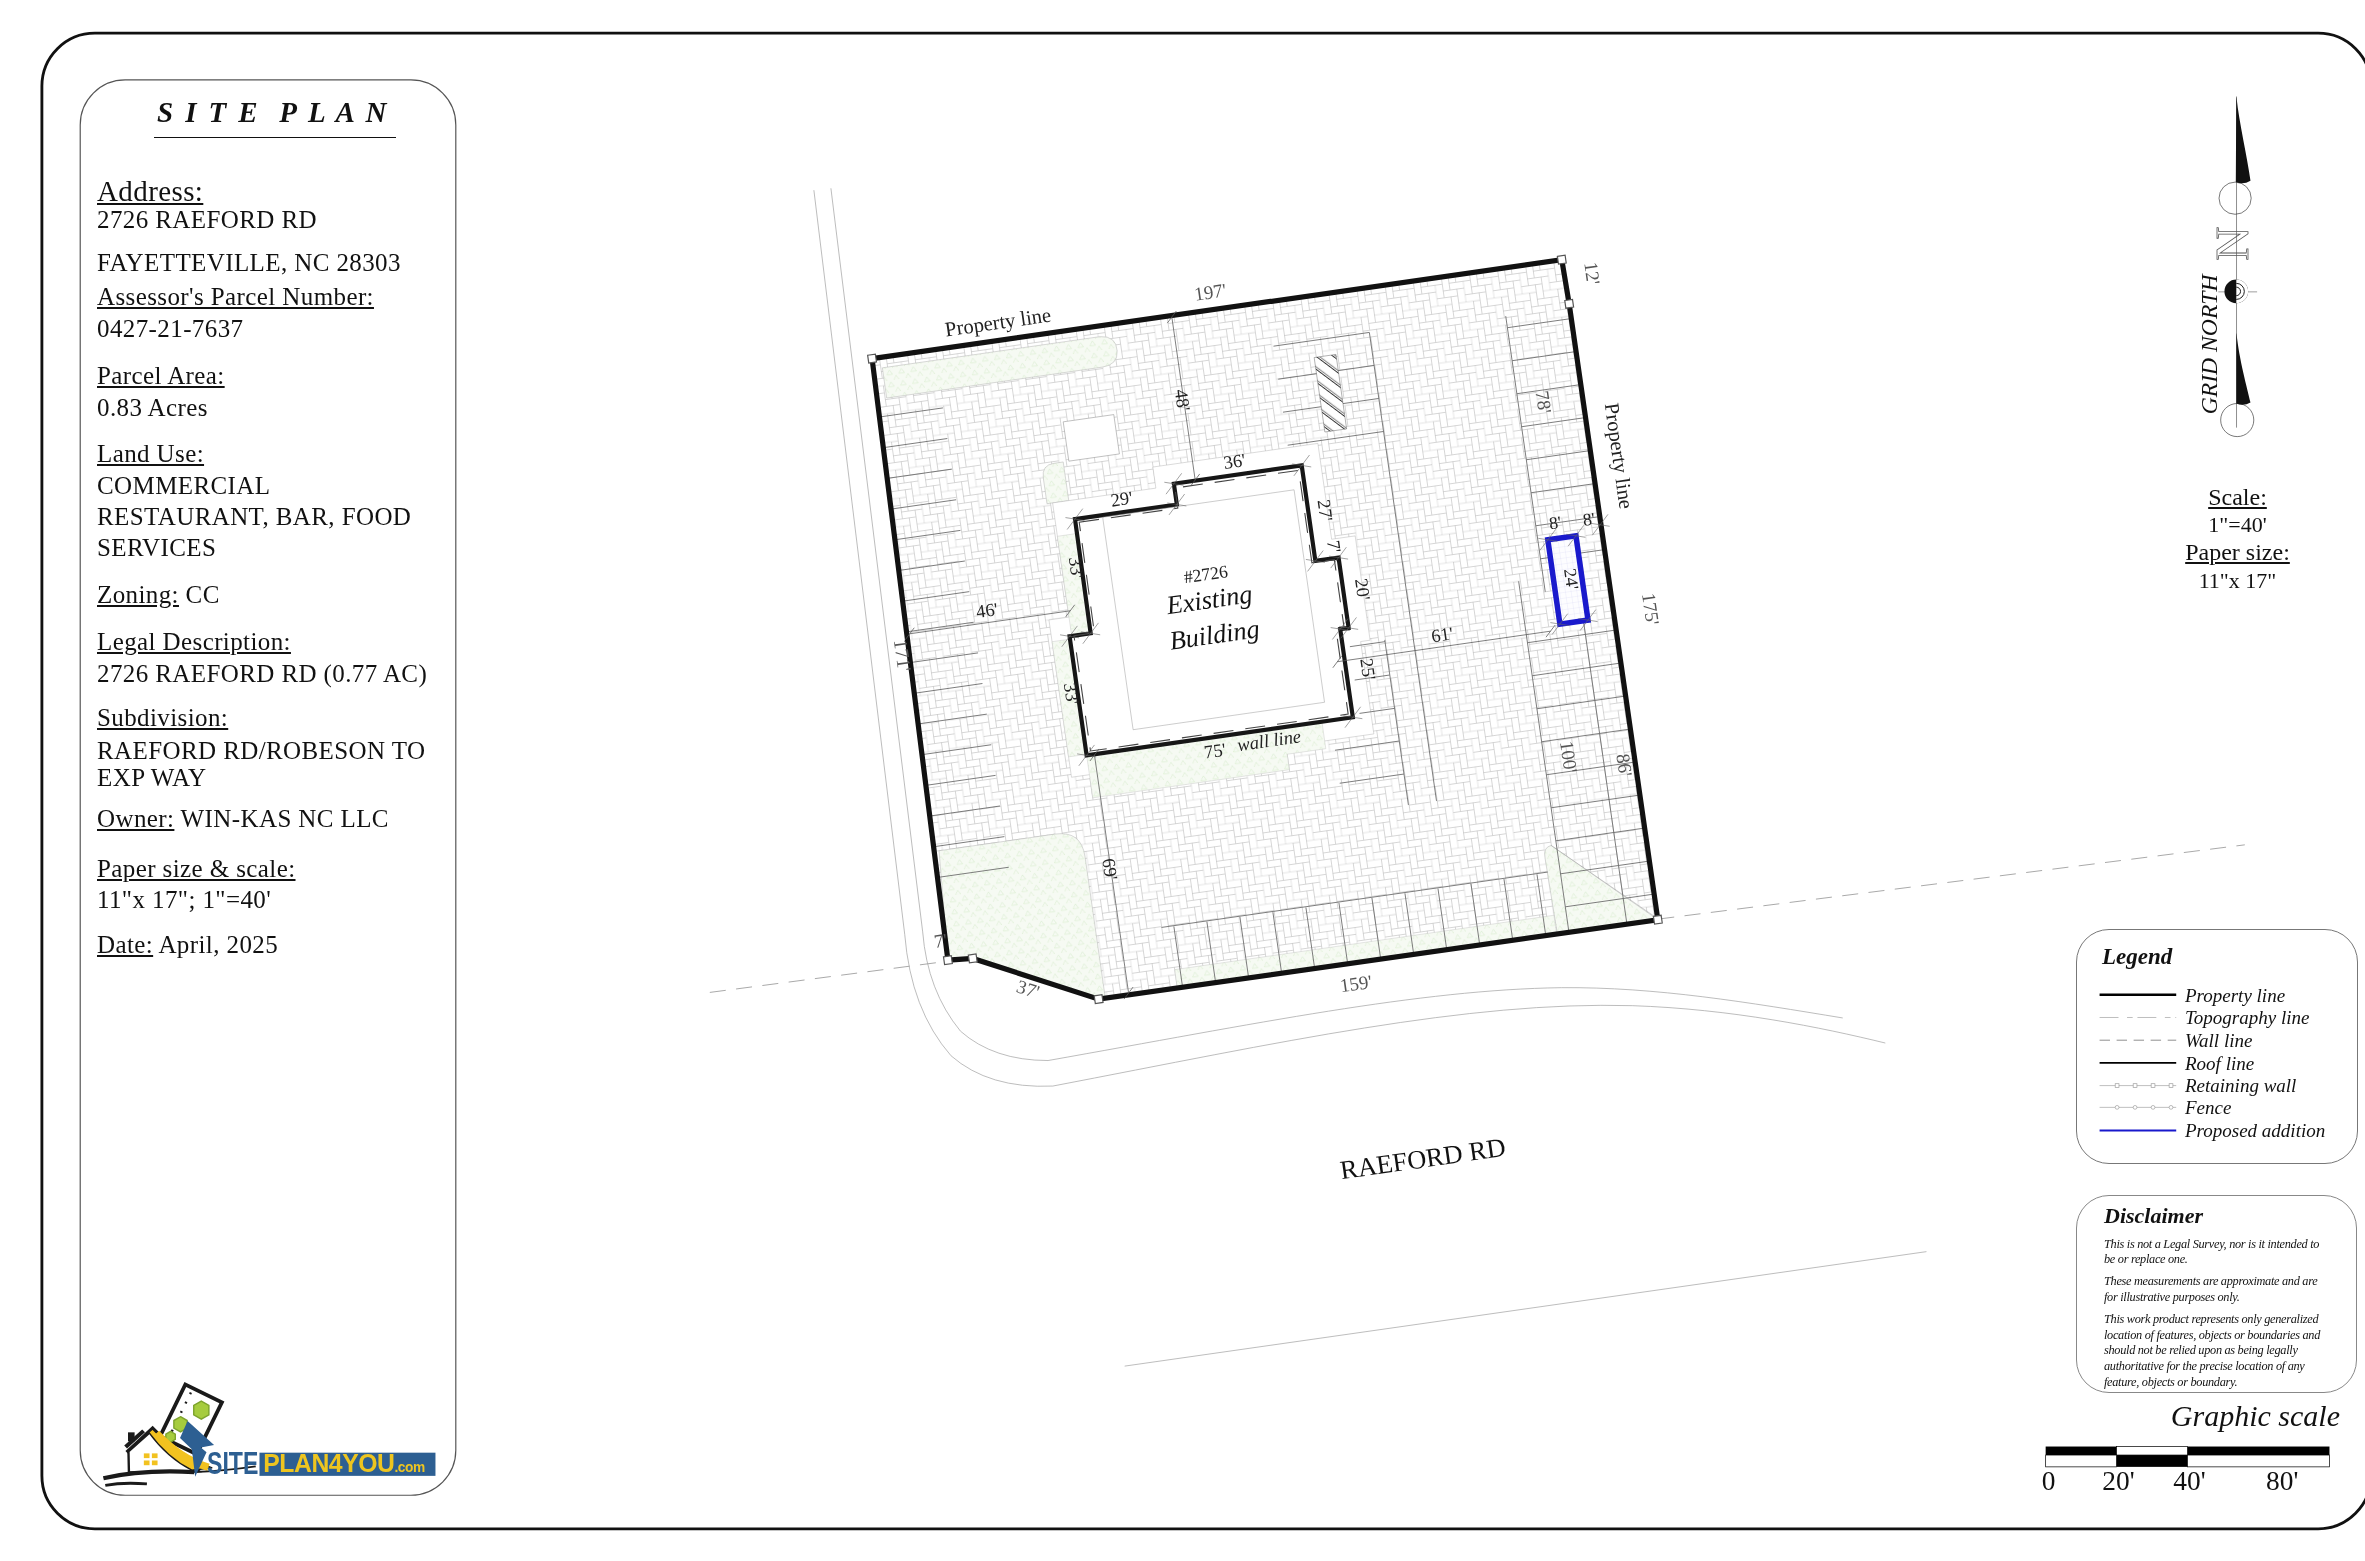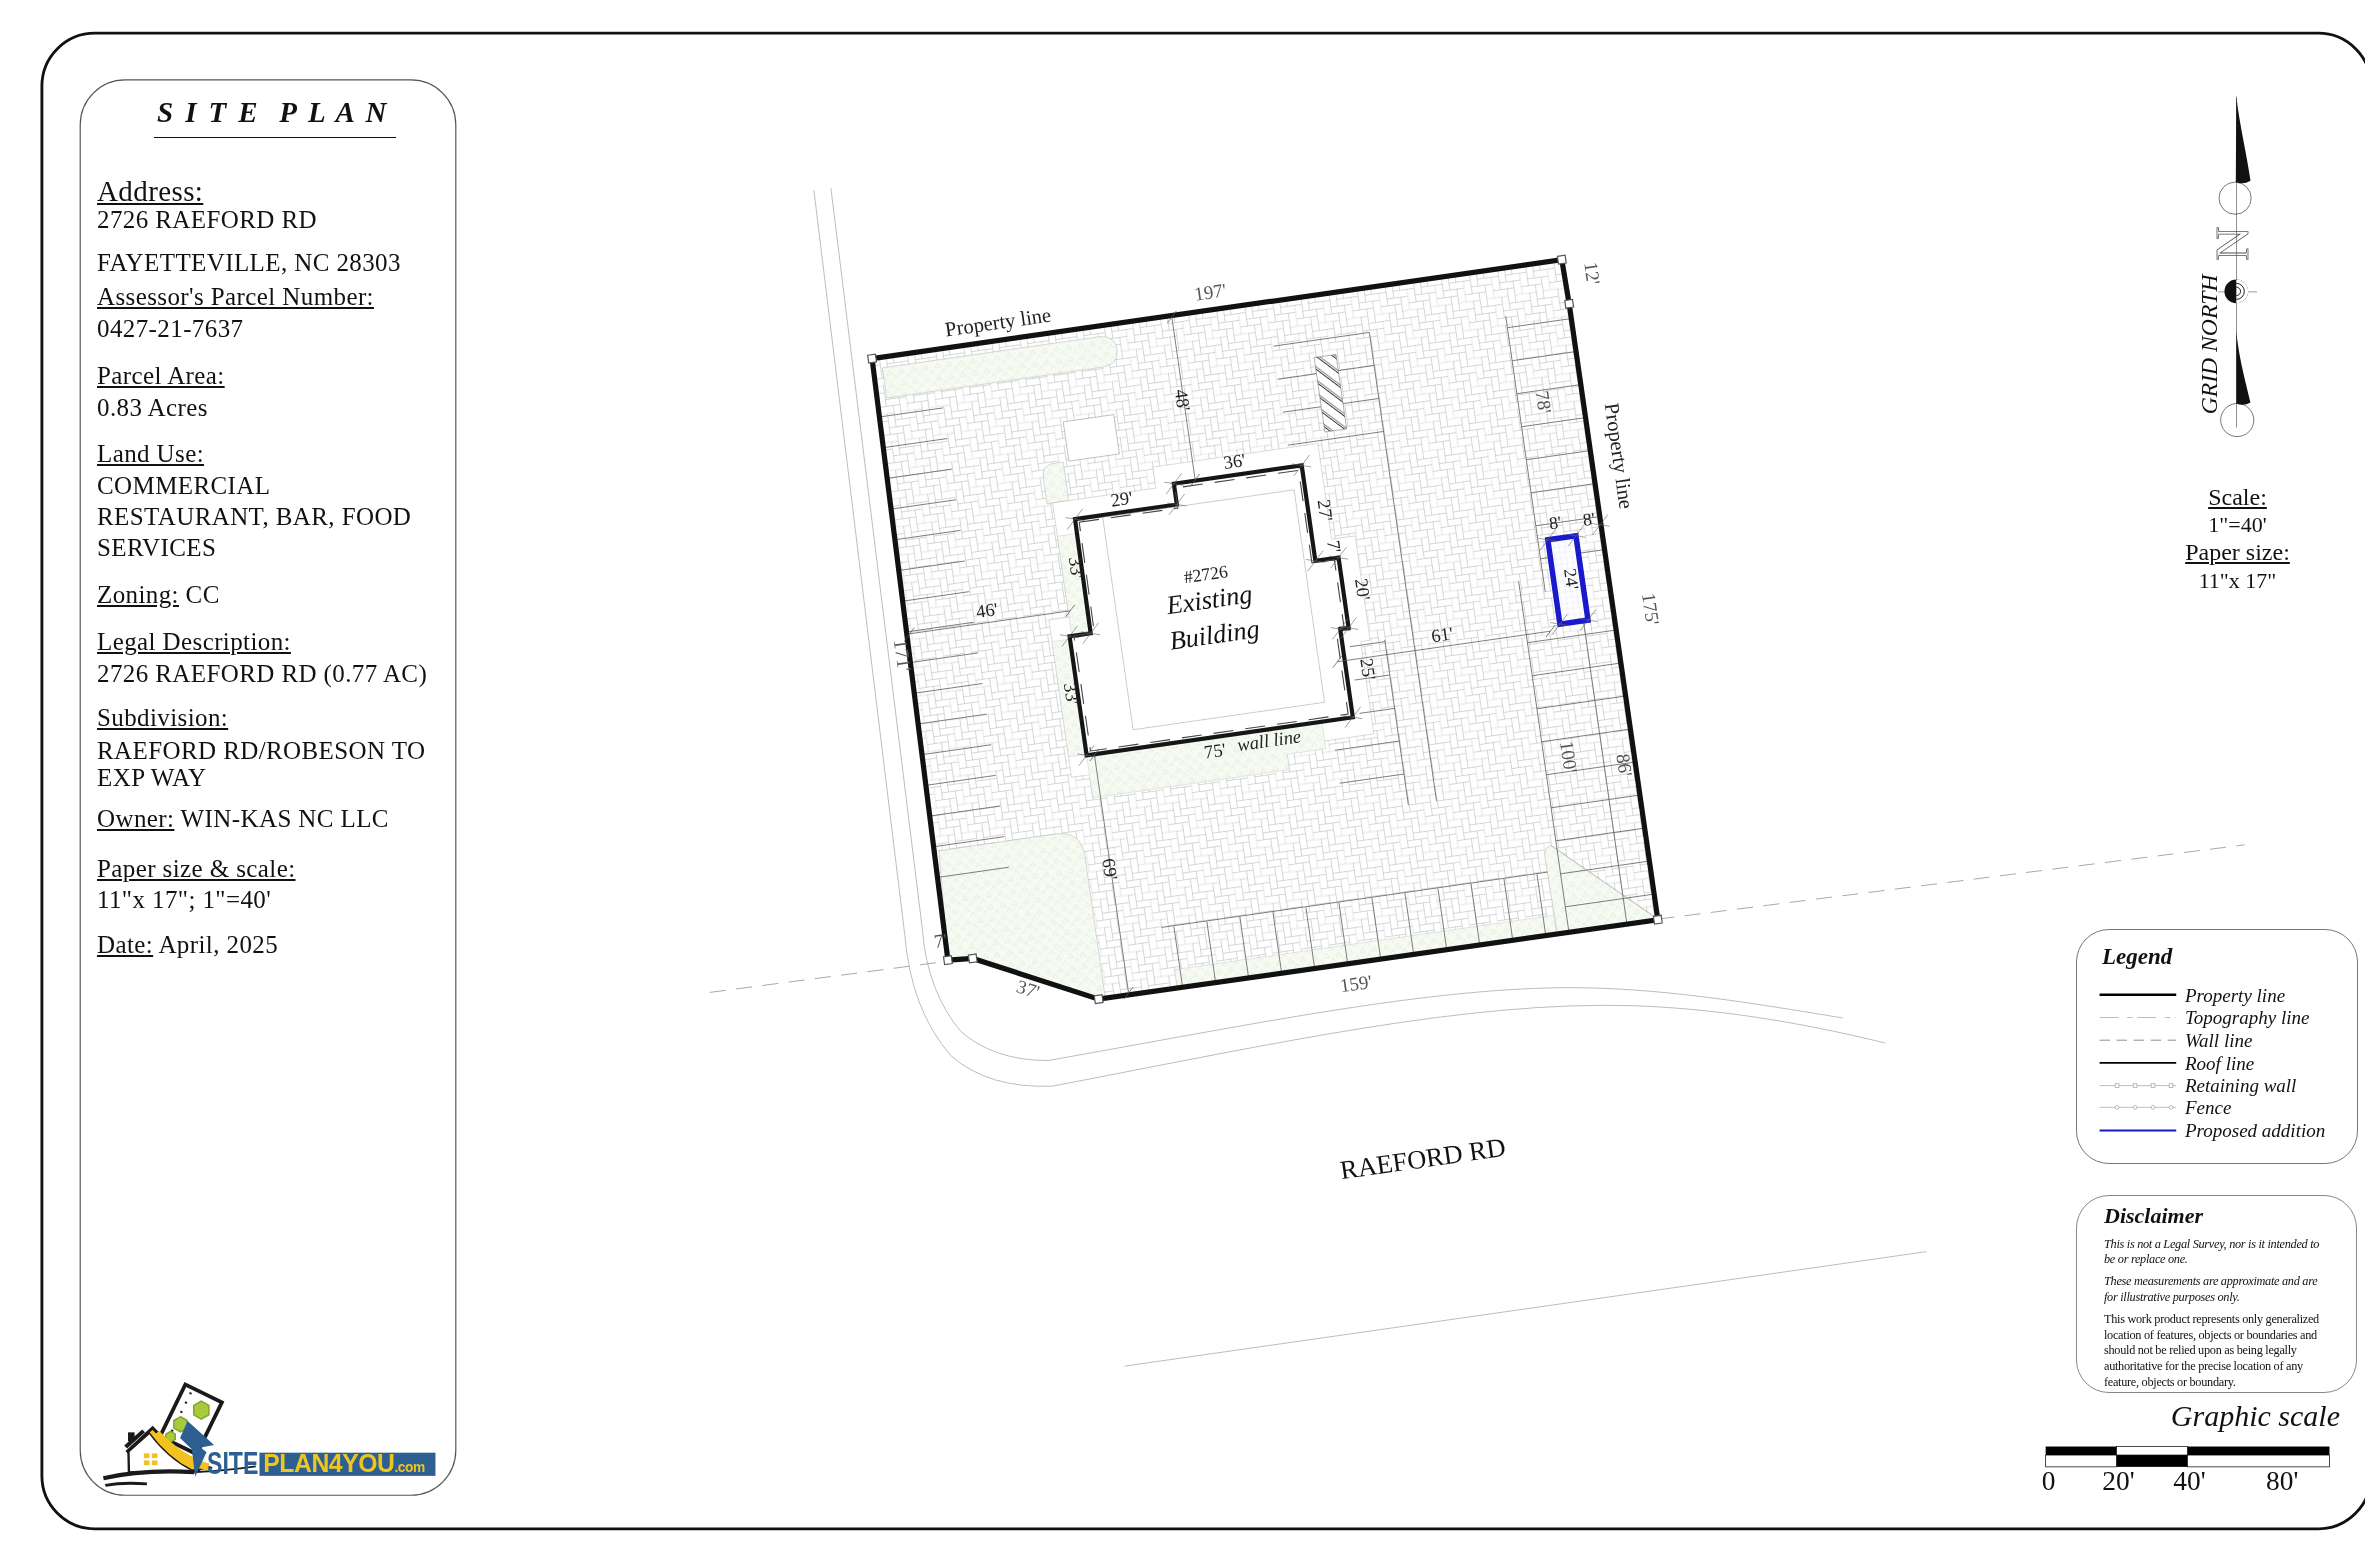--- a/index.html
+++ b/index.html
@@ -333,21 +333,21 @@
 <div style="position:absolute;left:2185px;top:1075px;font-size:19px;white-space:nowrap;"><i>Retaining wall</i></div>
 <div style="position:absolute;left:2185px;top:1097px;font-size:19px;white-space:nowrap;"><i>Fence</i></div>
 <div style="position:absolute;left:2185px;top:1120px;font-size:19px;white-space:nowrap;"><i>Proposed addition</i></div>
 </div>
 
 <div style="position:absolute;left:2076px;top:1195px;width:279px;height:196px;border:0.7px solid #888;border-radius:33px"></div>
 <div style="position:absolute;left:2104px;top:1203px;width:246px;white-space:nowrap;font-family:'Liberation Serif',serif;color:#111">
 <div style="font-size:22px"><b><i>Disclaimer</i></b></div>
 <div style="font-size:12.3px;font-style:italic;line-height:15.6px;letter-spacing:-0.3px;margin-top:7.6px">This is not a Legal Survey, nor is it intended to<br>be or replace one.</div>
 <div style="font-size:12.3px;font-style:italic;line-height:15.6px;letter-spacing:-0.3px;margin-top:6.6px">These measurements are approximate and are<br>for illustrative purposes only.</div>
-<div style="font-size:12.3px;line-height:15.6px;letter-spacing:-0.3px;margin-top:6.6px">This work product represents only generalized<br>location of features, objects or boundaries and<br>should not be relied upon as being legally<br>authoritative for the precise location of any<br>feature, objects or boundary.</div>
+<div style="font-size:12.3px;font-style:italic;line-height:15.6px;letter-spacing:-0.3px;margin-top:6.6px">This work product represents only generalized<br>location of features, objects or boundaries and<br>should not be relied upon as being legally<br>authoritative for the precise location of any<br>feature, objects or boundary.</div>
 </div>
 
 <div style="position:absolute;left:0;top:0;font-family:'Liberation Serif',serif;color:#111">
 <div style="position:absolute;left:2056px;top:1399px;width:284px;text-align:right;font-size:30px"><i>Graphic scale</i></div>
 <div style="position:absolute;left:2020px;top:1466px;width:57px;text-align:center;font-size:27.4px">0</div>
 <div style="position:absolute;left:2090px;top:1466px;width:57px;text-align:center;font-size:27.4px">20'</div>
 <div style="position:absolute;left:2161px;top:1466px;width:57px;text-align:center;font-size:27.4px">40'</div>
 <div style="position:absolute;left:2266px;top:1466px;width:57px;text-align:left;font-size:27.4px">80'</div>
 </div>
 

